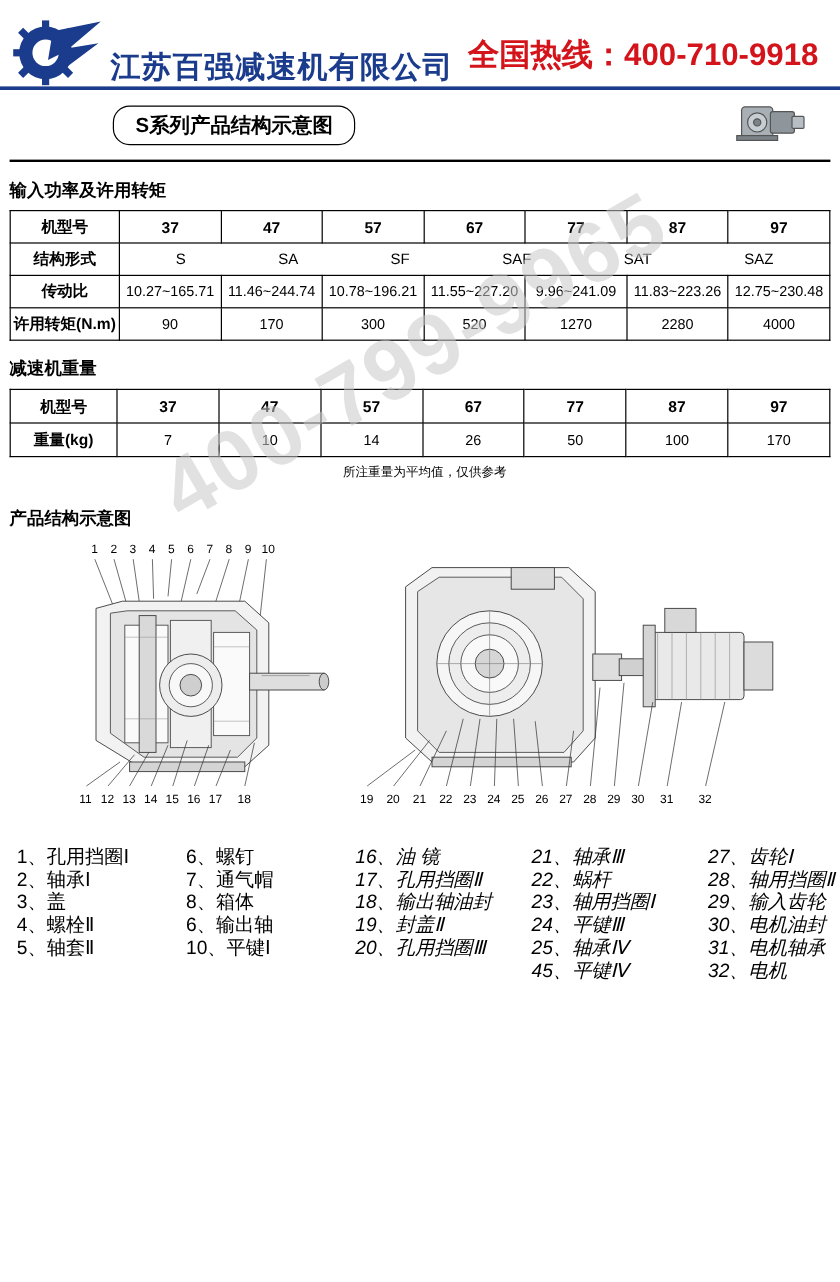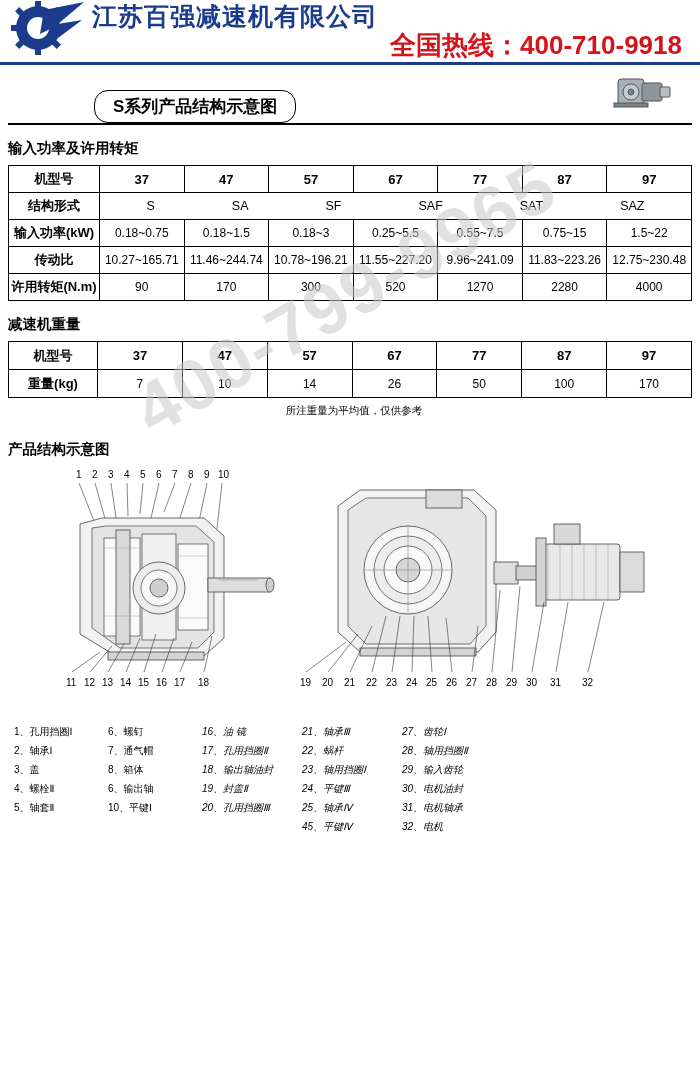--- a/index.html
+++ b/index.html
@@ -11,23 +11,23 @@
     height: 1068px;
     background: #ffffff;
     font-family: "Liberation Sans", sans-serif;
     color: #000;
     position: relative;
     overflow: hidden;
   }
 
   
   .header {
-    height: 62px;
+    height: 72px;
     display: flex;
-    align-items: flex-start;
+    align-items: flex-end;
     padding: 0 10px;
     box-sizing: border-box;
     position: relative;
   }
   .logo {
     width: 76px;
     height: 56px;
     position: relative;
     flex: 0 0 auto;
   }
@@ -55,21 +55,21 @@
     margin: 0 0 0 0;
   }
 
   
   .title-band {
     position: relative;
     height: 58px;
     padding: 0 14px;
     box-sizing: border-box;
     display: flex;
-    align-items: flex-end;
+    align-items: center;
   }
   .title-pill {
     border: 1.5px solid #000;
     border-radius: 14px;
     padding: 4px 18px;
     font-size: 17px;
     font-weight: bold;
     color: #000;
     background: #fff;
     margin-left: 80px;
@@ -178,22 +178,22 @@
     position: relative;
     margin: 6px 8px 0 8px;
     height: 250px;
   }
   .diagram-wrap svg { display: block; }
 
   
   .legend {
     margin: 6px 10px 0 14px;
     display: flex;
-    justify-content: flex-start;
-    font-size: 10px;
+    justify-content: space-between;
+    font-size: 16px;
     line-height: 19px;
   }
   .legend-col {
     width: 94px;
     flex: 0 0 auto;
   }
   .legend-col.wide { width: 100px; font-style: italic; }
   .legend-col div { white-space: nowrap; }
 </style>
 </head>
@@ -261,30 +261,20 @@
           <span>S</span>
           <span>SA</span>
           <span>SF</span>
           <span>SAF</span>
           <span>SAT</span>
           <span>SAZ</span>
         </div>
       </td>
     </tr>
     <tr>
-      <td class="hd">输入功率(kW)</td>
-      <td>0.18~0.75</td>
-      <td>0.18~1.5</td>
-      <td>0.18~3</td>
-      <td>0.25~5.5</td>
-      <td>0.55~7.5</td>
-      <td>0.75~15</td>
-      <td>1.5~22</td>
-    </tr>
-    <tr>
       <td class="hd">传动比</td>
       <td>10.27~165.71</td>
       <td>11.46~244.74</td>
       <td>10.78~196.21</td>
       <td>11.55~227.20</td>
       <td>9.96~241.09</td>
       <td>11.83~223.26</td>
       <td>12.75~230.48</td>
     </tr>
     <tr>

